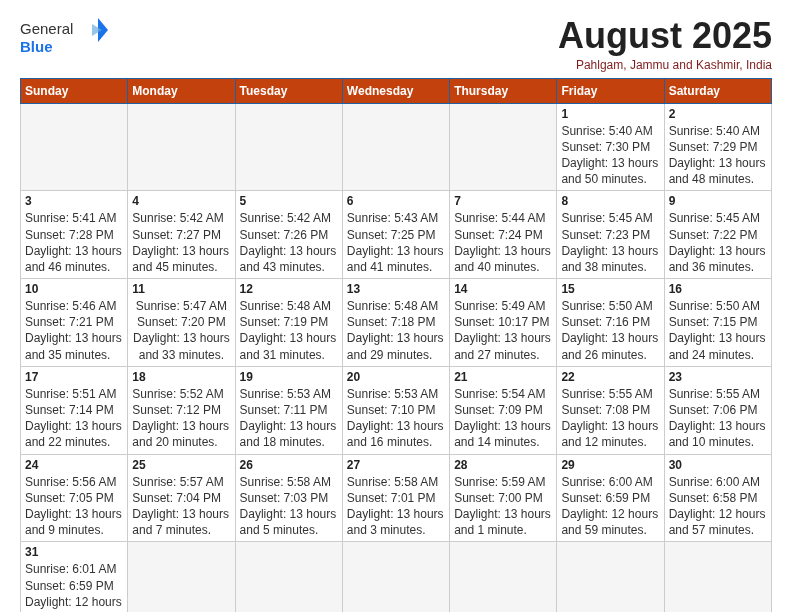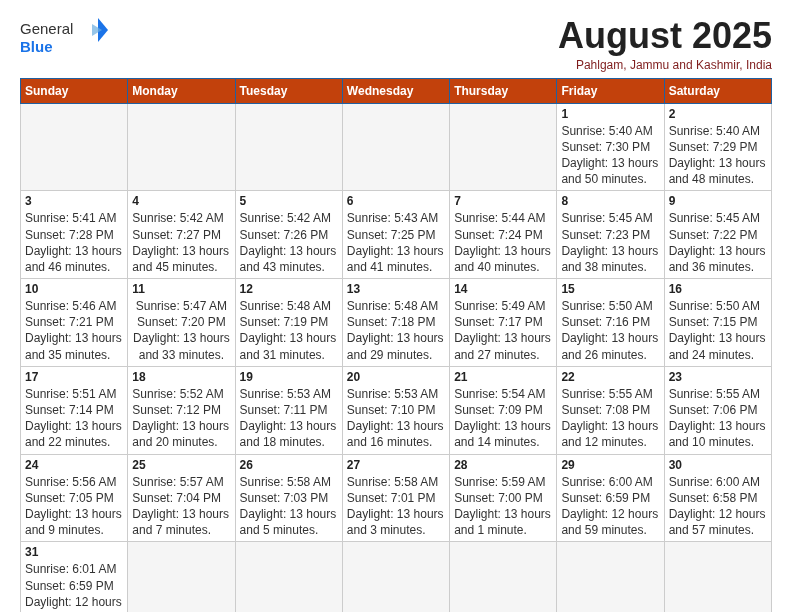--- a/index.html
+++ b/index.html
@@ -208,21 +208,21 @@
           <td>
             <div class="day-number">13</div>
             <div class="day-info" style="white-space: pre-line;">Sunrise: 5:48 AM
 Sunset: 7:18 PM
 Daylight: 13 hours
 and 29 minutes.</div>
           </td>
           <td>
             <div class="day-number">14</div>
             <div class="day-info" style="white-space: pre-line;">Sunrise: 5:49 AM
-Sunset: 7:17 PM
+Sunset: 10:17 PM
 Daylight: 13 hours
 and 27 minutes.</div>
           </td>
           <td>
             <div class="day-number">15</div>
             <div class="day-info" style="white-space: pre-line;">Sunrise: 5:50 AM
 Sunset: 7:16 PM
 Daylight: 13 hours
 and 26 minutes.</div>
           </td>

